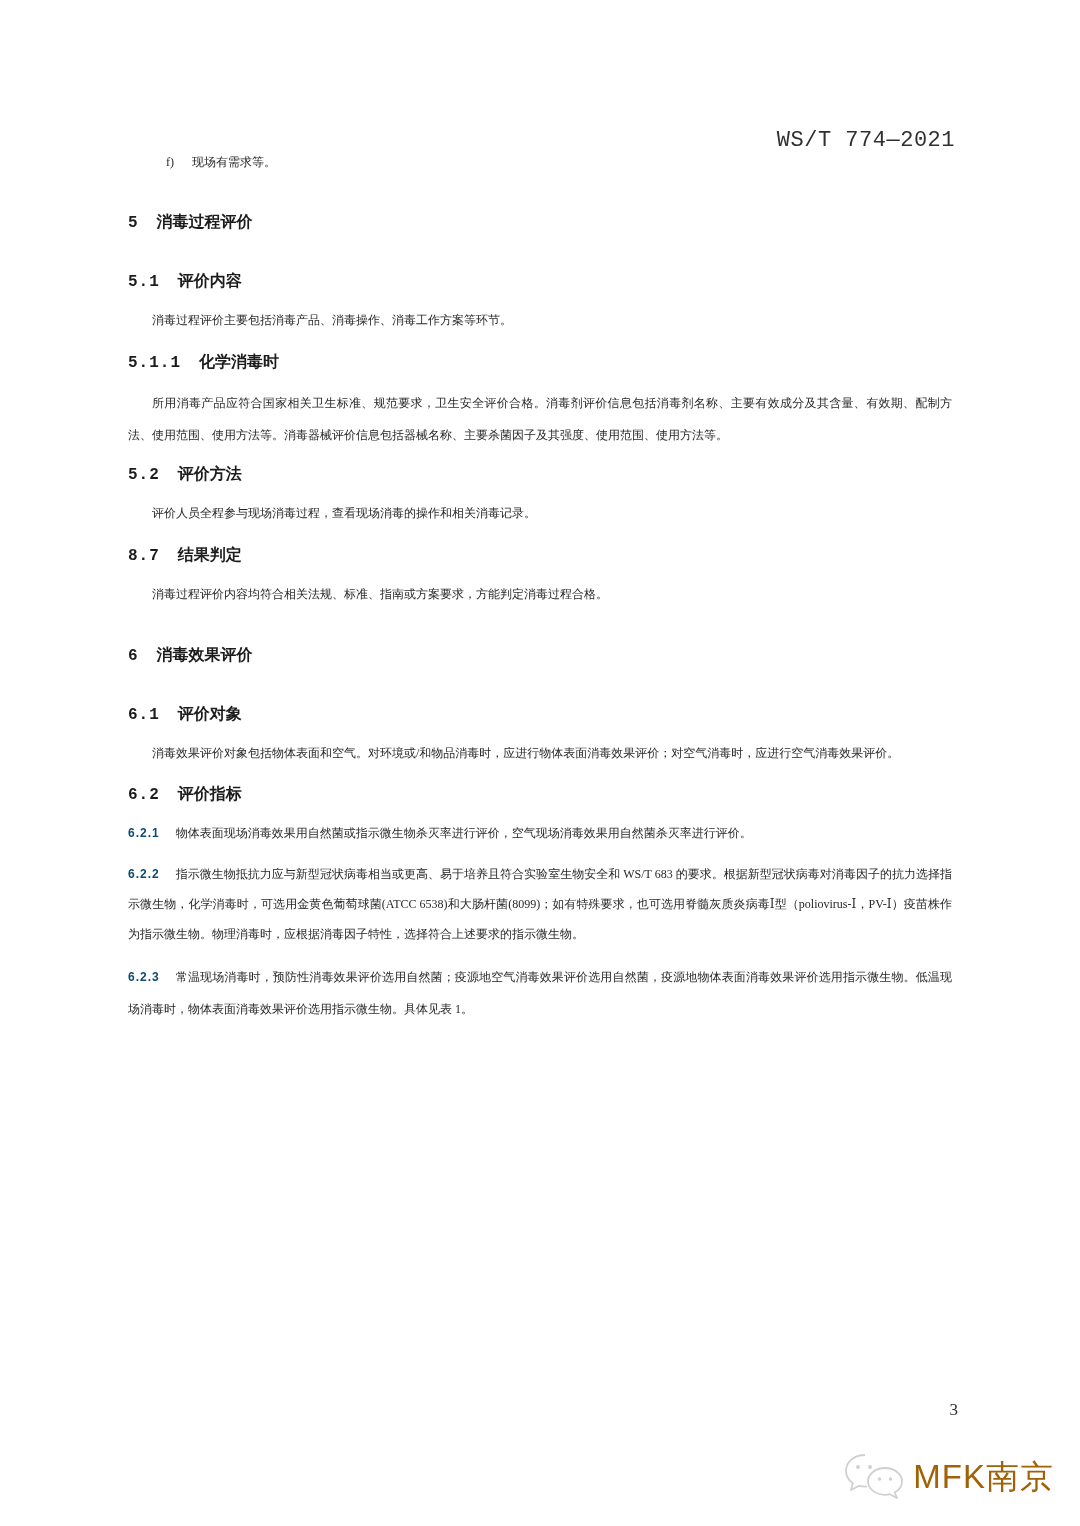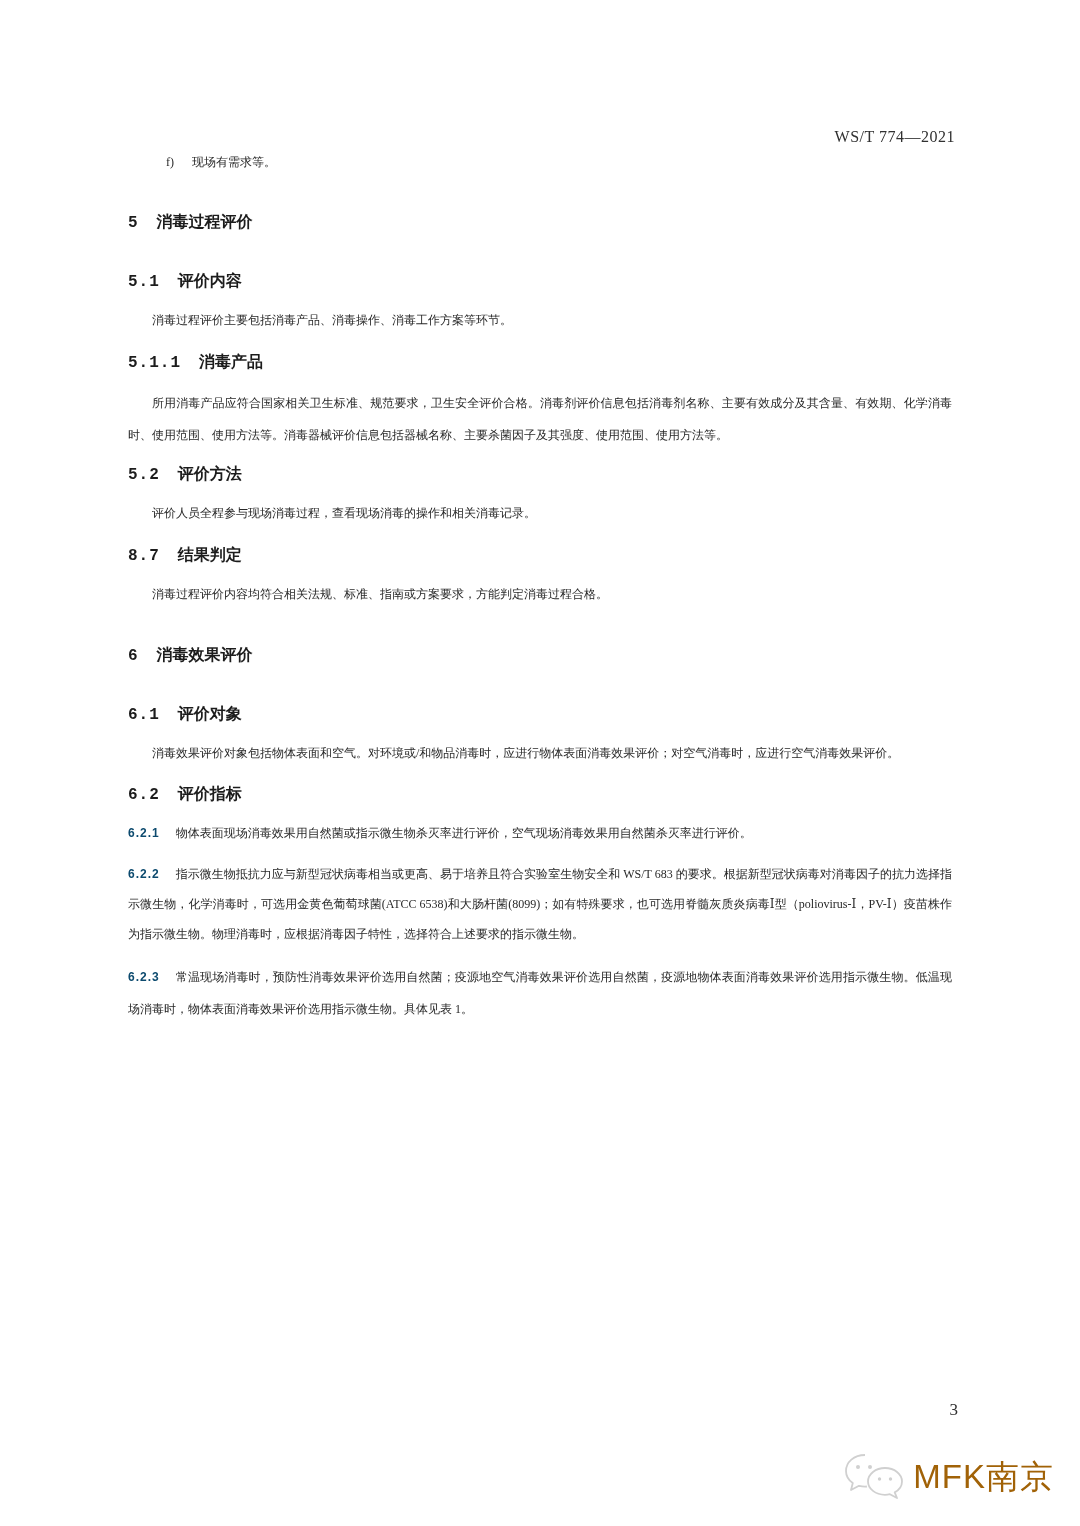--- a/index.html
+++ b/index.html
@@ -6,22 +6,22 @@
   .page{
     position:relative;
     width:1080px;height:1526px;
     background:#ffffff;
     overflow:hidden;
     font-family:"Liberation Serif","DejaVu Serif",serif;
     color:#262626;
   }
   .doc-number{
     position:absolute;top:128px;right:125px;
-    font-family:Liberation Serif, serif;
-    font-size:16px;letter-spacing:0.5px;color:#303030;
+    font-family:Liberation Mono, monospace;
+    font-size:22px;letter-spacing:0.5px;color:#303030;
   }
   .content{
     position:absolute;left:128px;top:146px;width:824px;
   }
   .para{
     font-size:12px;line-height:32px;
     text-align:justify;color:#282828;
     margin:0;
   }
   .para.tight{line-height:30px;}
@@ -77,24 +77,24 @@
       <span class="num">5</span><span>消毒过程评价</span>
     </div>
 
     <div class="h mt31">
       <span class="num">5.1</span><span>评价内容</span>
     </div>
 
     <p class="para indent mt8">消毒过程评价主要包括消毒产品、消毒操作、消毒工作方案等环节。</p>
 
     <div class="h mt13">
-      <span class="num">5.1.1</span><span>消毒产品</span>
+      <span class="num">5.1.1</span><span>化学消毒时</span>
     </div>
 
-    <p class="para indent mt10">所用消毒产品应符合国家相关卫生标准、规范要求，卫生安全评价合格。消毒剂评价信息包括消毒剂名称、主要有效成分及其含量、有效期、化学消毒时、使用范围、使用方法等。消毒器械评价信息包括器械名称、主要杀菌因子及其强度、使用范围、使用方法等。</p>
+    <p class="para indent mt10">所用消毒产品应符合国家相关卫生标准、规范要求，卫生安全评价合格。消毒剂评价信息包括消毒剂名称、主要有效成分及其含量、有效期、配制方法、使用范围、使用方法等。消毒器械评价信息包括器械名称、主要杀菌因子及其强度、使用范围、使用方法等。</p>
 
 
 
     <div class="h mt10">
       <span class="num">5.2</span><span>评价方法</span>
     </div>
 
     <p class="para indent mt8">评价人员全程参与现场消毒过程，查看现场消毒的操作和相关消毒记录。</p>
 
     <div class="h mt13">

